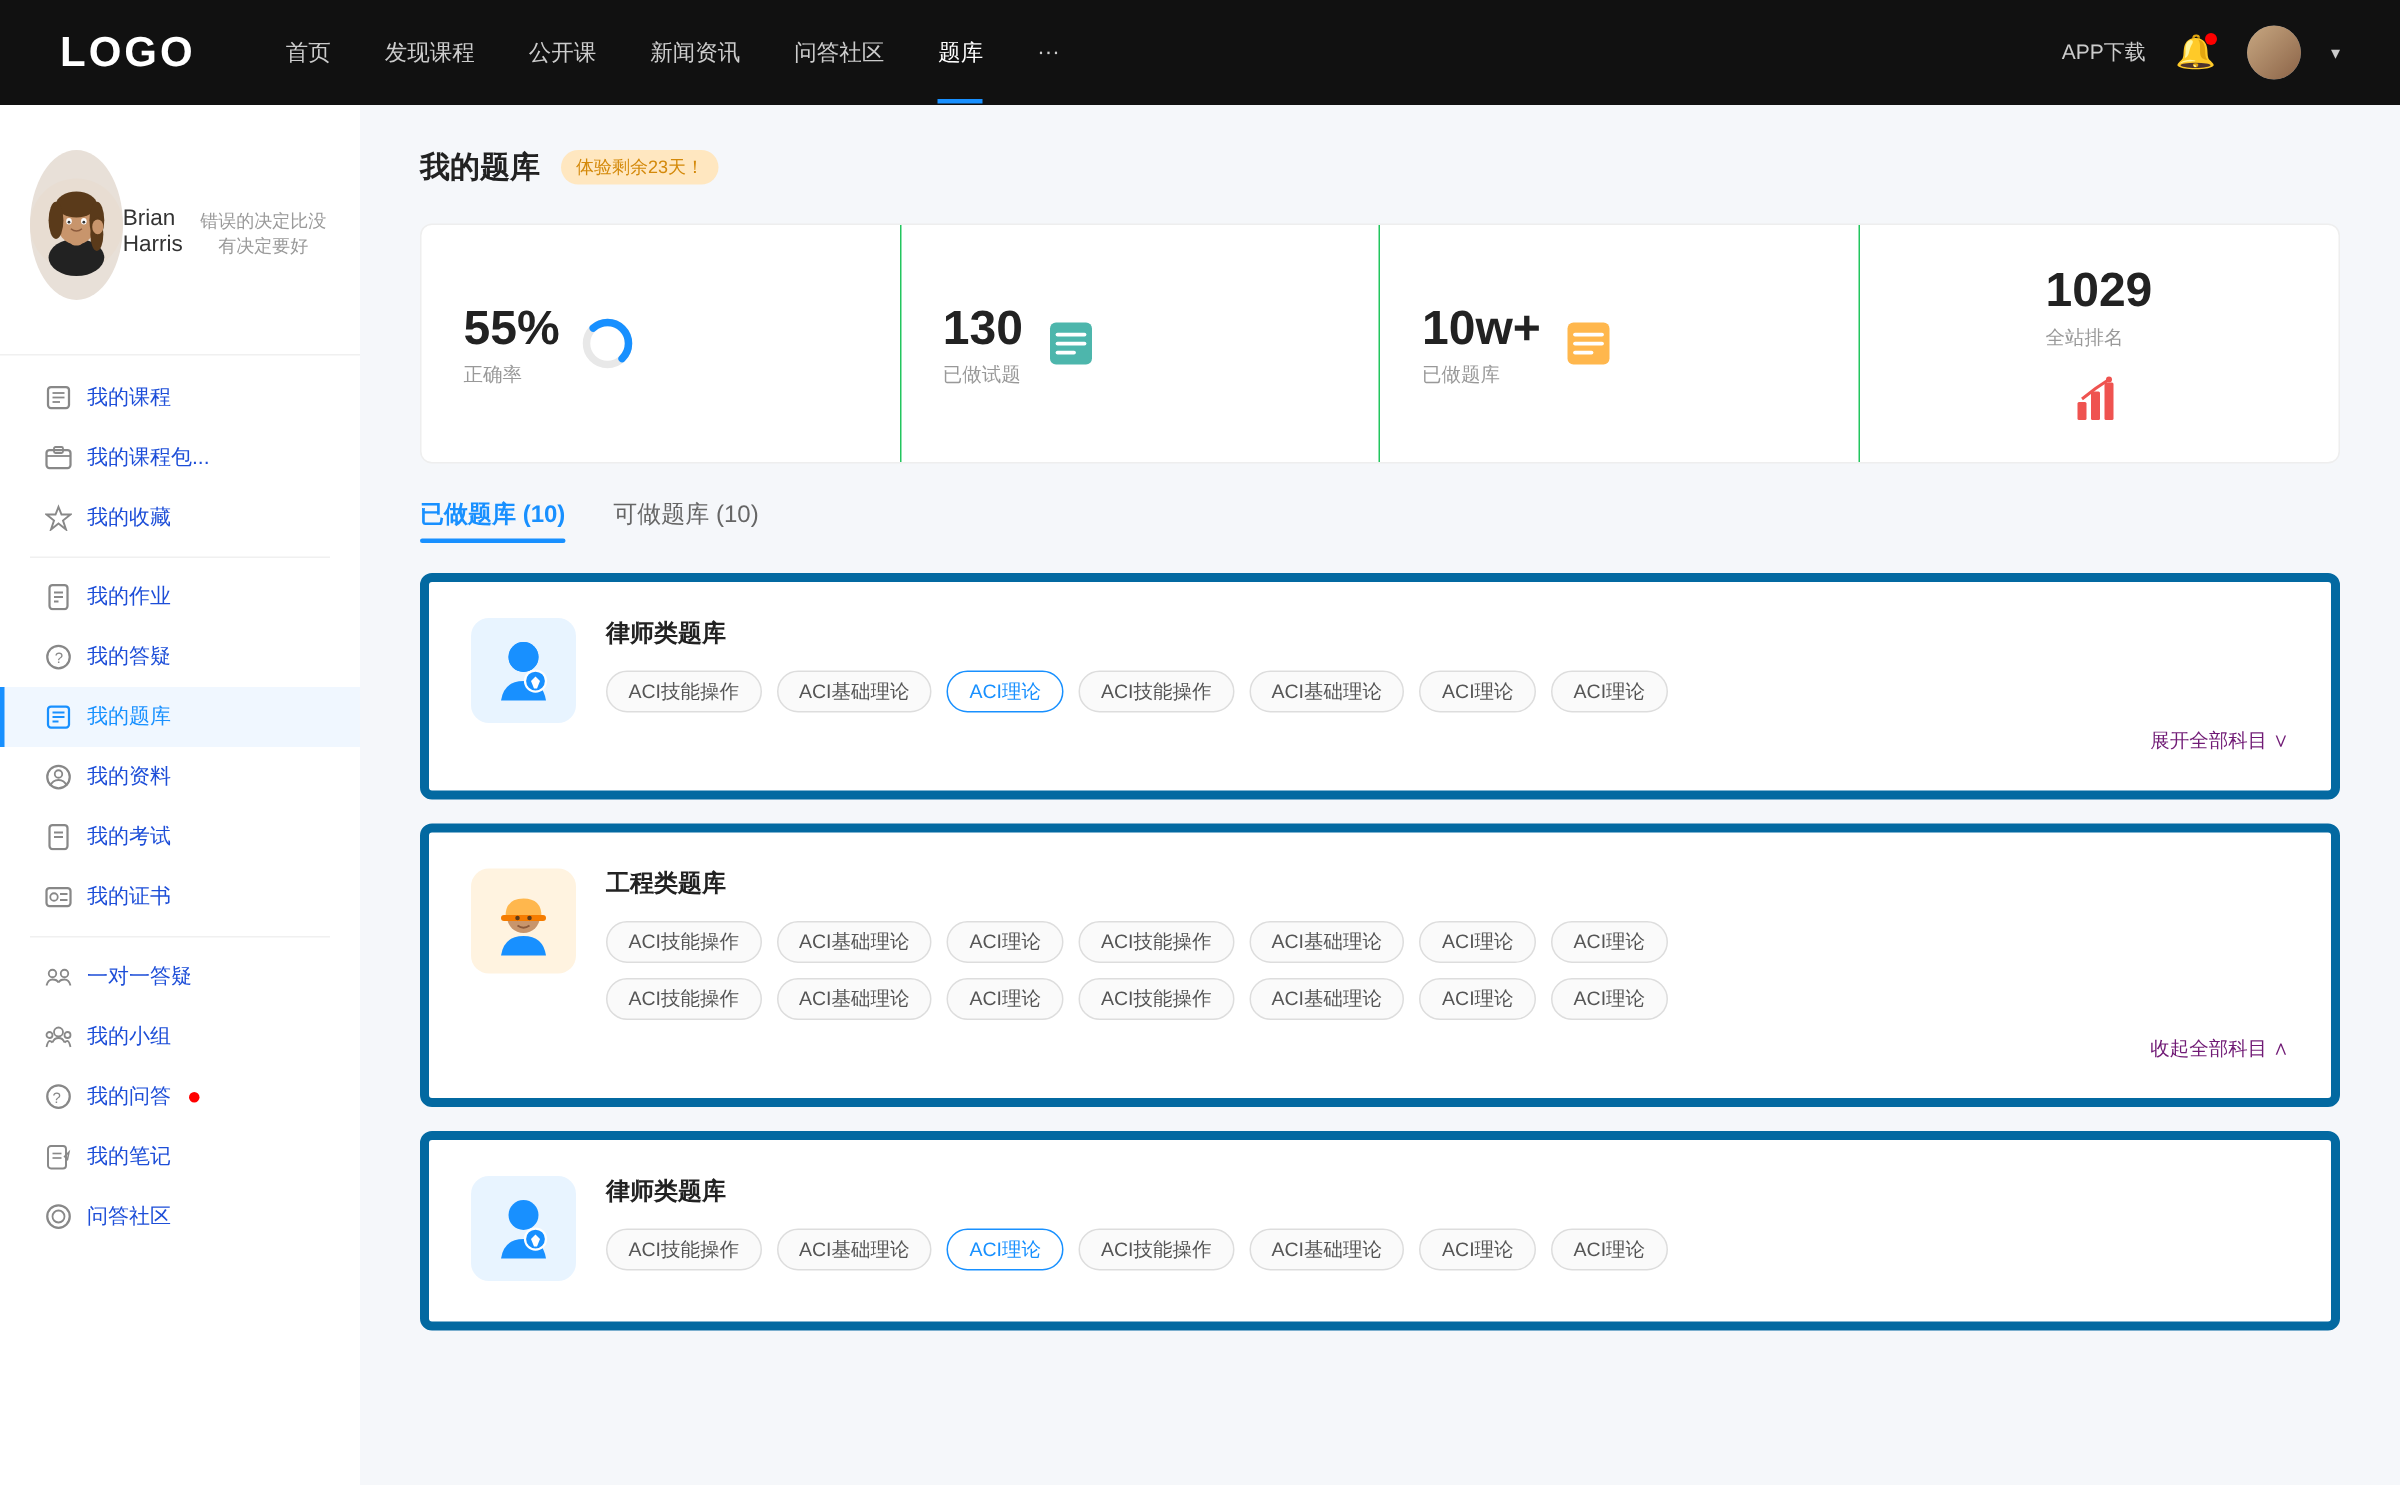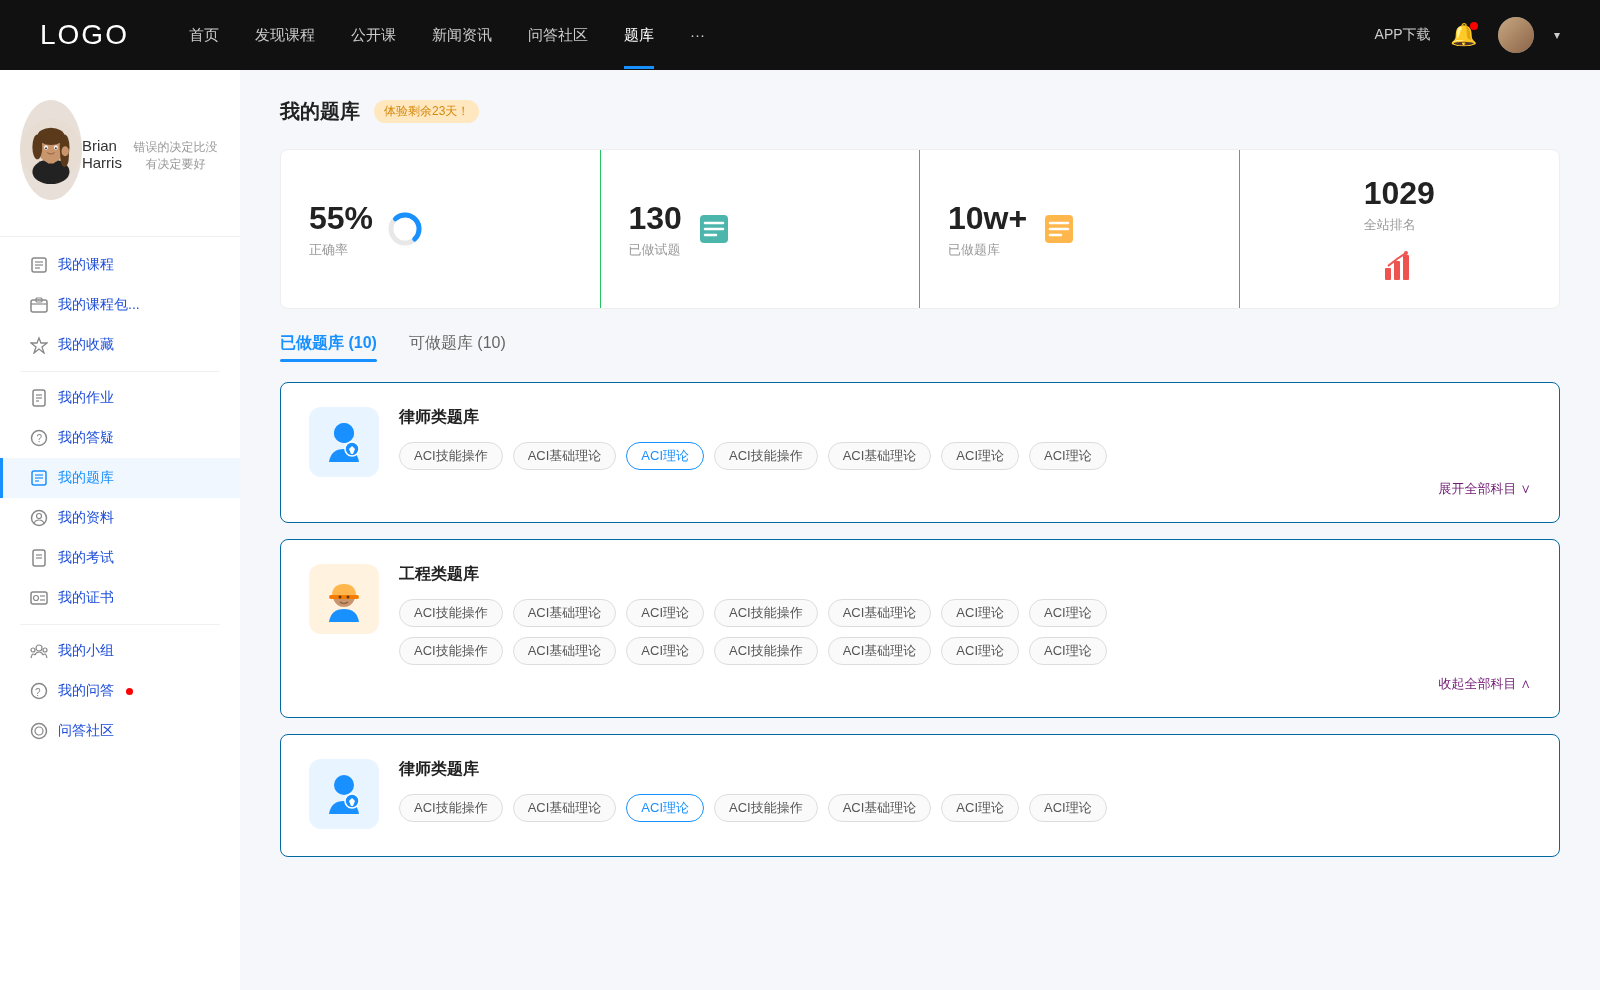--- a/index.html
+++ b/index.html
@@ -12,21 +12,21 @@
       display: flex;
       align-items: center;
       padding: 0 40px;
       position: fixed;
       top: 0; left: 0; right: 0;
       z-index: 100;
     }
     .navbar-logo {
       color: white;
       font-size: 28px;
-      font-weight: 400;
+      font-weight: 700;
       letter-spacing: 2px;
       margin-right: 60px;
     }
     .navbar-nav {
       display: flex;
       gap: 36px;
       flex: 1;
     }
     .navbar-nav-item {
       color: #ccc;
@@ -263,21 +263,21 @@
       background: #1890ff;
       border-radius: 2px;
     }
 
     
     .qbank-card {
       background: #fff;
       border-radius: 8px;
       margin-bottom: 16px;
       padding: 24px 28px;
-      border: 1px solid #0369a1;
+      border: 6px solid #0369a1;
     }
     .qbank-card-header {
       display: flex;
       align-items: flex-start;
       gap: 20px;
     }
     .qbank-icon {
       width: 70px; height: 70px;
       border-radius: 12px;
       background: #e8f4ff;
@@ -461,20 +461,29 @@
         <svg class="menu-icon" viewBox="0 0 18 18" fill="none">
           <rect x="1" y="3" width="16" height="12" rx="2" stroke="#888" stroke-width="1.5" fill="none"></rect>
           <circle cx="6" cy="9" r="2.5" stroke="#888" stroke-width="1.2"></circle>
           <line x1="10" y1="7" x2="15" y2="7" stroke="#888" stroke-width="1.2"></line>
           <line x1="10" y1="11" x2="15" y2="11" stroke="#888" stroke-width="1.2"></line>
         </svg>
         <span>我的证书</span>
       </li>
       <div class="sidebar-divider"></div>
 
+      <li class="sidebar-menu-item">
+        <svg class="menu-icon" viewBox="0 0 18 18" fill="none">
+          <circle cx="5" cy="7" r="2.5" stroke="#888" stroke-width="1.2"></circle>
+          <circle cx="13" cy="7" r="2.5" stroke="#888" stroke-width="1.2"></circle>
+          <path d="M1 15 Q2 11 5 11 Q8 11 9 13" stroke="#888" stroke-width="1.2" fill="none"></path>
+          <path d="M9 13 Q10 11 13 11 Q16 11 17 15" stroke="#888" stroke-width="1.2" fill="none"></path>
+        </svg>
+        <span>一对一答疑</span>
+      </li>
 
       <li class="sidebar-menu-item">
         <svg class="menu-icon" viewBox="0 0 18 18" fill="none">
           <circle cx="9" cy="6" r="3" stroke="#888" stroke-width="1.2"></circle>
           <circle cx="3" cy="8" r="2" stroke="#888" stroke-width="1.2"></circle>
           <circle cx="15" cy="8" r="2" stroke="#888" stroke-width="1.2"></circle>
           <path d="M1 16 Q2 12 3 12 Q4 12 5 13" stroke="#888" stroke-width="1.2" fill="none"></path>
           <path d="M5 13 Q6 10 9 10 Q12 10 13 13" stroke="#888" stroke-width="1.2" fill="none"></path>
           <path d="M13 13 Q14 12 15 12 Q16 12 17 16" stroke="#888" stroke-width="1.2" fill="none"></path>
         </svg>
@@ -483,20 +492,29 @@
 
       <li class="sidebar-menu-item">
         <svg class="menu-icon" viewBox="0 0 18 18" fill="none">
           <circle cx="9" cy="9" r="7.5" stroke="#888" stroke-width="1.5"></circle>
           <text x="5" y="13.5" font-size="10" fill="#888">?</text>
         </svg>
         <span>我的问答</span>
         <span class="menu-dot"></span>
       </li>
 
+      <li class="sidebar-menu-item">
+        <svg class="menu-icon" viewBox="0 0 18 18" fill="none">
+          <rect x="2" y="2" width="12" height="15" rx="2" stroke="#888" stroke-width="1.3" fill="none"></rect>
+          <line x1="5" y1="7" x2="11" y2="7" stroke="#888" stroke-width="1.1"></line>
+          <line x1="5" y1="10" x2="11" y2="10" stroke="#888" stroke-width="1.1"></line>
+          <path d="M13 9 L16 6 L15 11 Z" stroke="#888" stroke-width="1" fill="none"></path>
+        </svg>
+        <span>我的笔记</span>
+      </li>
 
       <li class="sidebar-menu-item">
         <svg class="menu-icon" viewBox="0 0 18 18" fill="none">
           <circle cx="9" cy="9" r="7.5" stroke="#888" stroke-width="1.5"></circle>
           <circle cx="9" cy="9" r="4" stroke="#888" stroke-width="1.2"></circle>
         </svg>
         <span>问答社区</span>
       </li>
     </ul>
   </aside>

